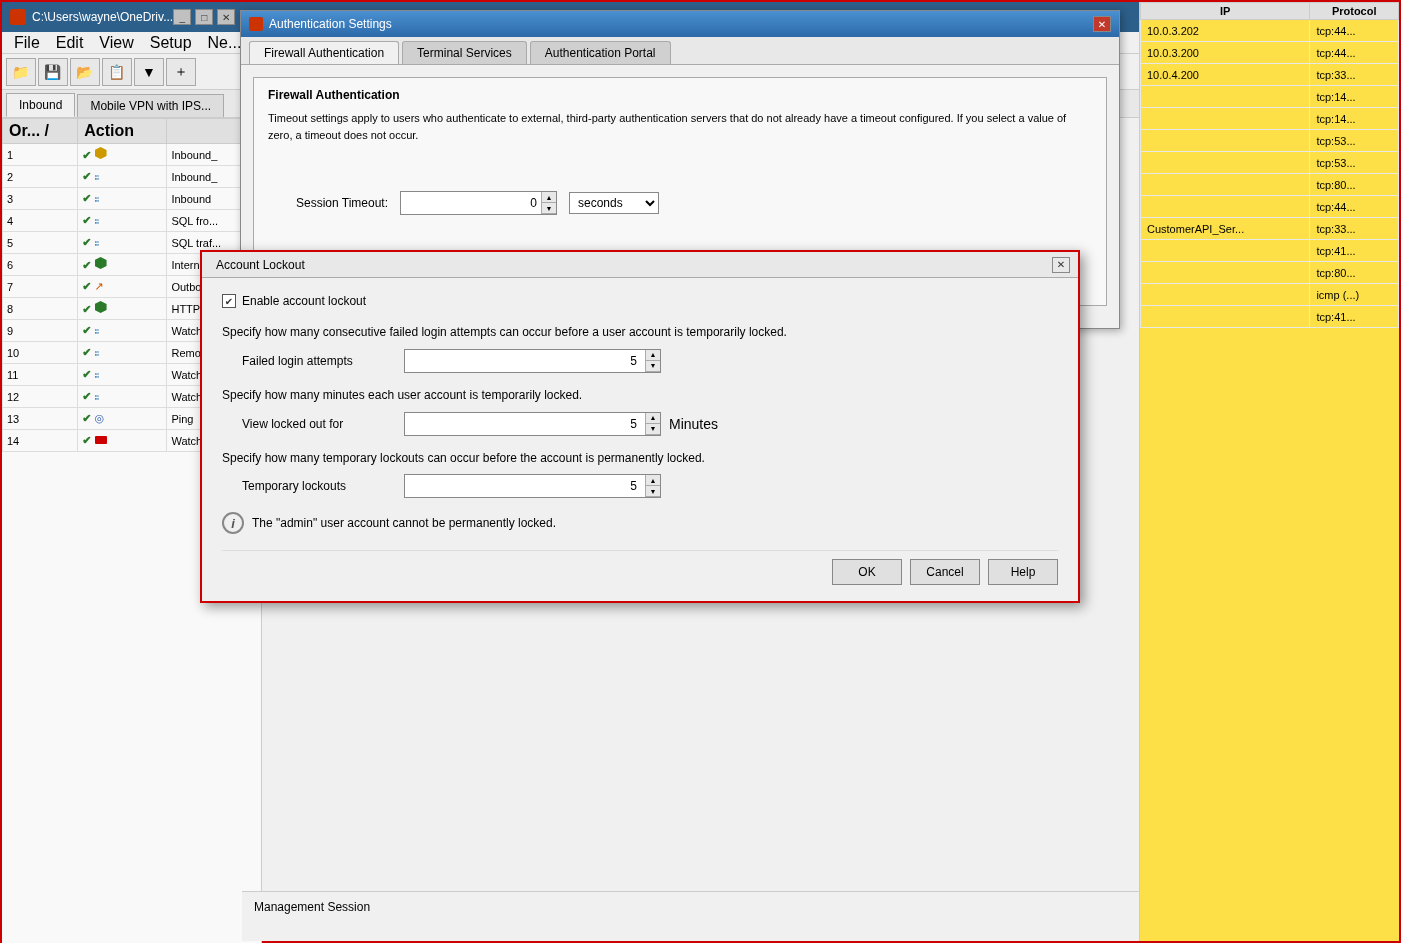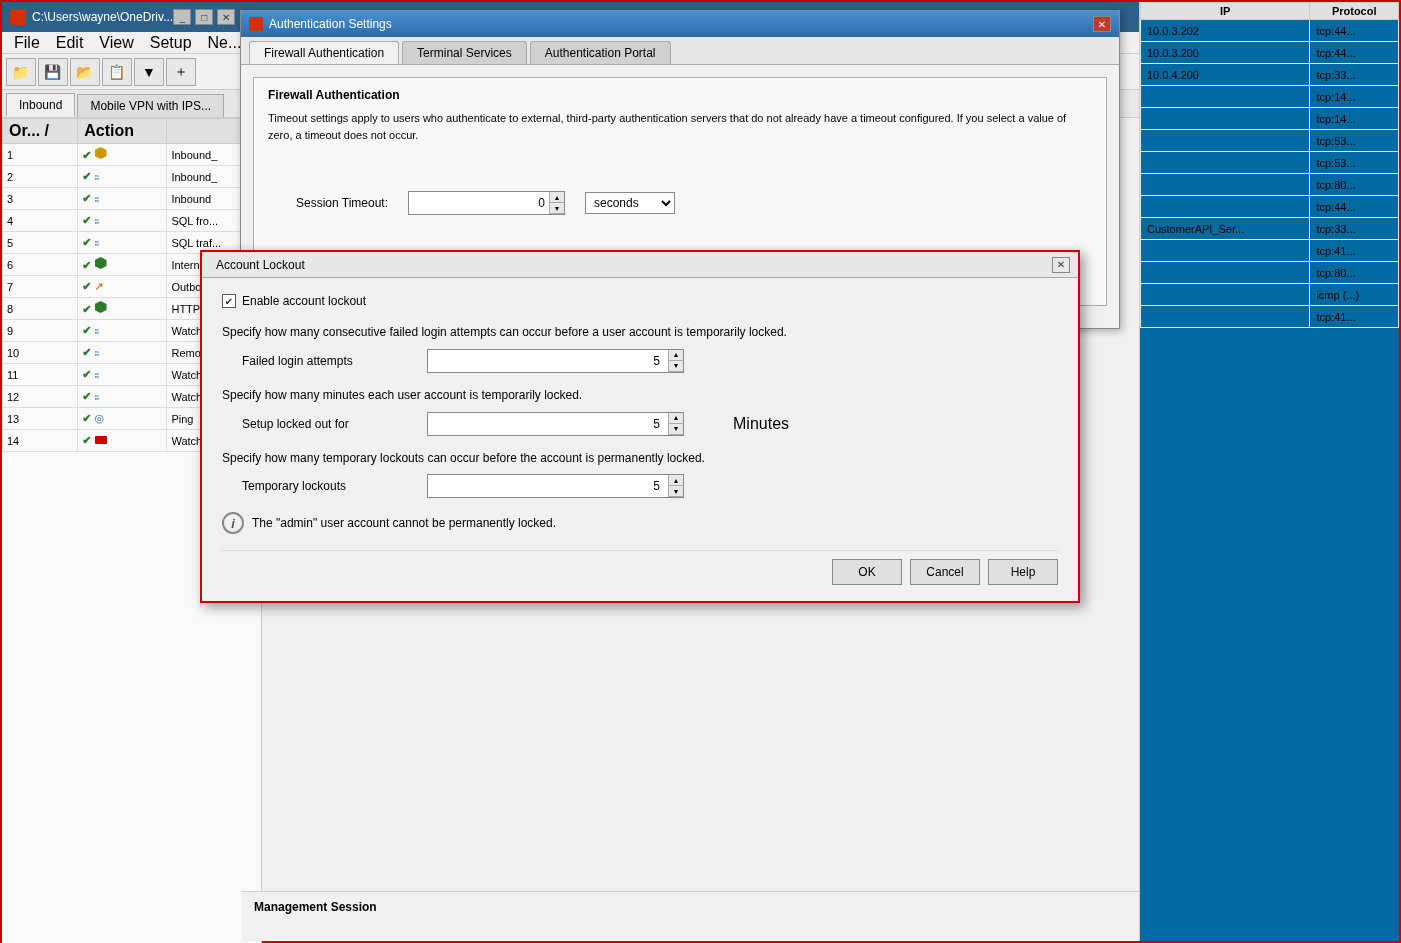--- a/index.html
+++ b/index.html
@@ -238,21 +238,21 @@
     .section-desc {
       font-size: 11px;
       margin-bottom: 10px;
       line-height: 1.5;
     }
 
     .form-row {
       display: flex;
       align-items: center;
       margin-bottom: 8px;
-      gap: 20px;
+      gap: 12px;
       margin-top: 48px;
     }
 
     .form-label {
       width: 120px;
       font-size: 12px;
       text-align: right;
     }
 
     .spinner-group {
@@ -358,21 +358,21 @@
       font-size: 12px;
       margin-bottom: 8px;
       line-height: 1.4;
     }
 
     .lockout-form-row {
       display: flex;
       align-items: center;
       margin-bottom: 14px;
       padding-left: 20px;
-      gap: 25px;
+      gap: 2px;
     }
 
     .lockout-label {
       width: 160px;
       font-size: 12px;
     }
 
     .lockout-spinner {
       display: flex;
       align-items: center;
@@ -389,22 +389,22 @@
       text-align: right;
     }
 
     .lockout-spinner-btns {
       display: flex;
       flex-direction: column;
       border-left: 1px solid #aaa;
     }
 
     .minutes-label {
-      font-size: 16px;
-      margin-left: 24px;
+      font-size: 14px;
+      margin-left: 6px;
     }
 
     .info-row {
       display: flex;
       align-items: center;
       gap: 8px;
       margin: 12px 0;
     }
 
     .info-icon {
@@ -440,21 +440,21 @@
       font-size: 12px;
       padding: 0 12px;
     }
 
     
     .ip-table {
       position: absolute;
       right: 0; top: 0;
       width: 260px;
       height: 100%;
-      background: #0369a1;
+      background: #fde047;
       border-left: 1px solid #ccc;
       font-size: 11px;
     }
 
     .ip-table table {
       width: 100%;
       border-collapse: collapse;
     }
 
     .ip-table th {
@@ -473,21 +473,21 @@
     
     .mgmt-section {
       position: absolute;
       bottom: 0; left: 240px;
       right: 260px;
       height: 50px;
       background: #f0f0f0;
       border-top: 1px solid #ccc;
       padding: 8px 12px;
       font-size: 12px;
-      font-weight: bold;
+      font-weight: normal;
     }
 
     
     .row-icon-shield-yellow {
       display: inline-block;
       width: 12px; height: 12px;
       background: #cc9900;
       clip-path: polygon(50% 0%, 100% 25%, 100% 75%, 50% 100%, 0% 75%, 0% 25%);
     }
 
@@ -804,21 +804,21 @@
         <div class="lockout-spinner-btns">
           <button class="spinner-btn">▲</button>
           <button class="spinner-btn">▼</button>
         </div>
       </div>
     </div>
 
     <div class="lockout-desc">Specify how many minutes each user account is temporarily locked.</div>
 
     <div class="lockout-form-row">
-      <div class="lockout-label">Setup locked out for</div>
+      <div class="lockout-label">View locked out for</div>
       <div class="lockout-spinner">
         <input type="text" class="lockout-spinner-input" value="5" style="">
         <div class="lockout-spinner-btns">
           <button class="spinner-btn">▲</button>
           <button class="spinner-btn">▼</button>
         </div>
       </div>
       <span class="minutes-label">Minutes</span>
     </div>
 

